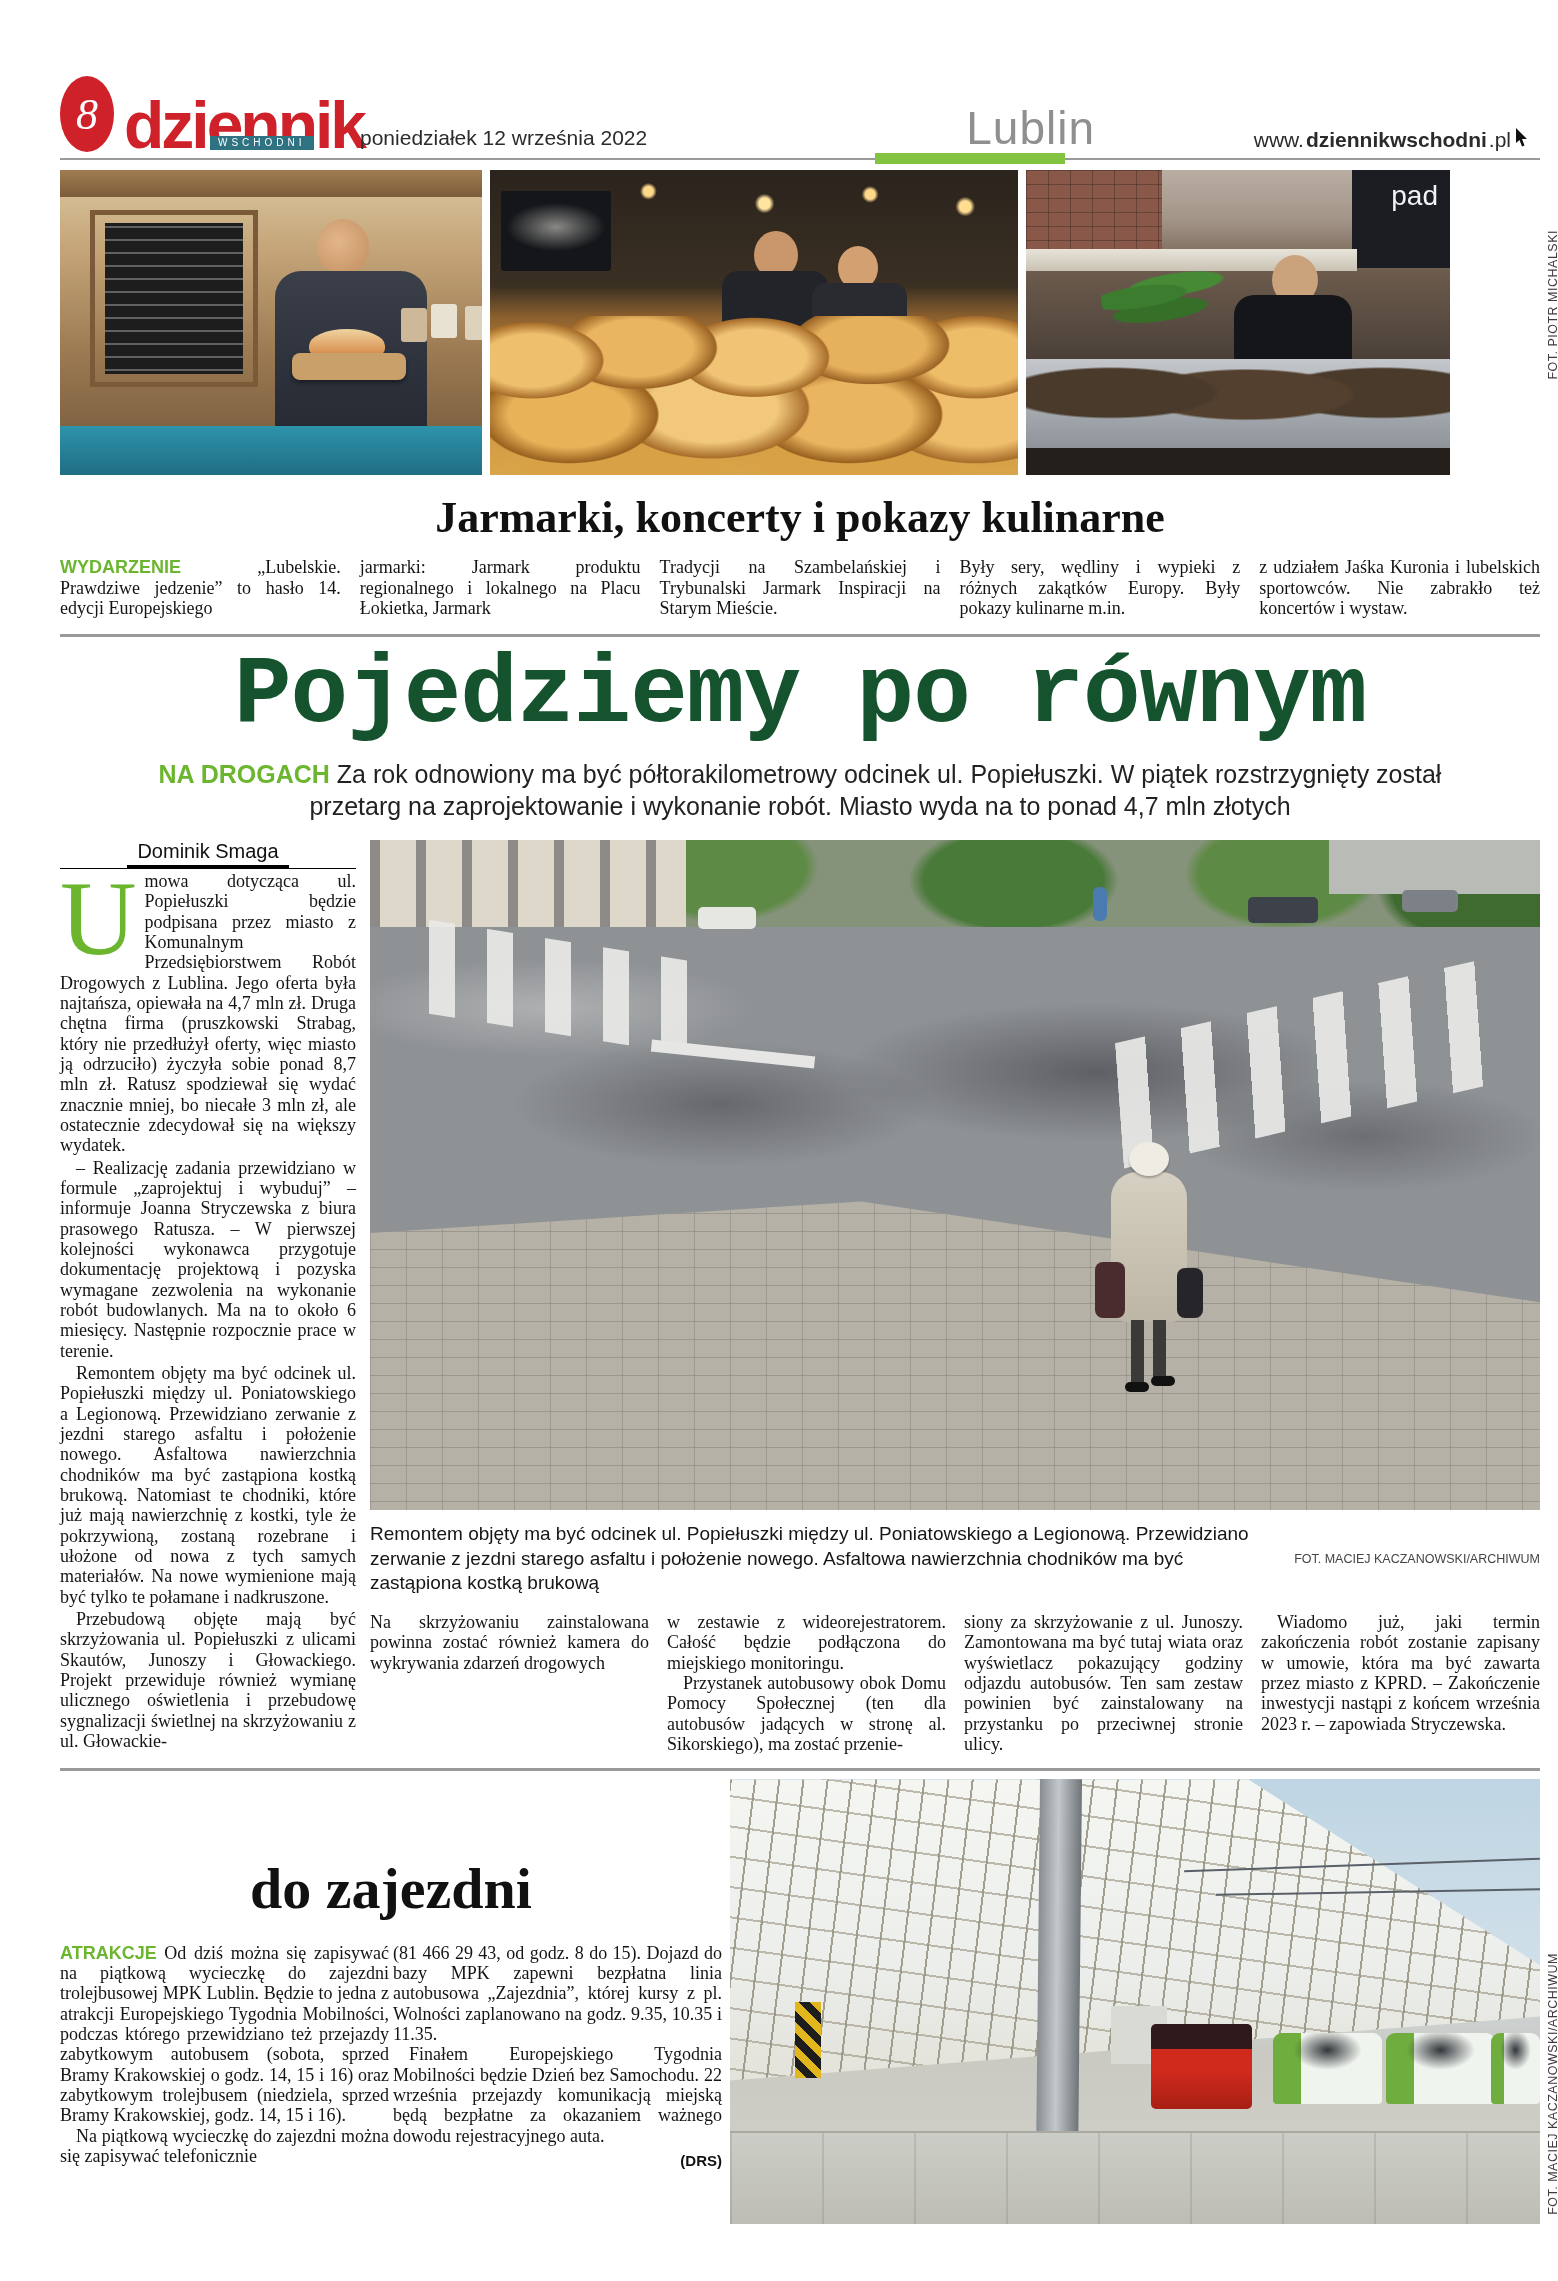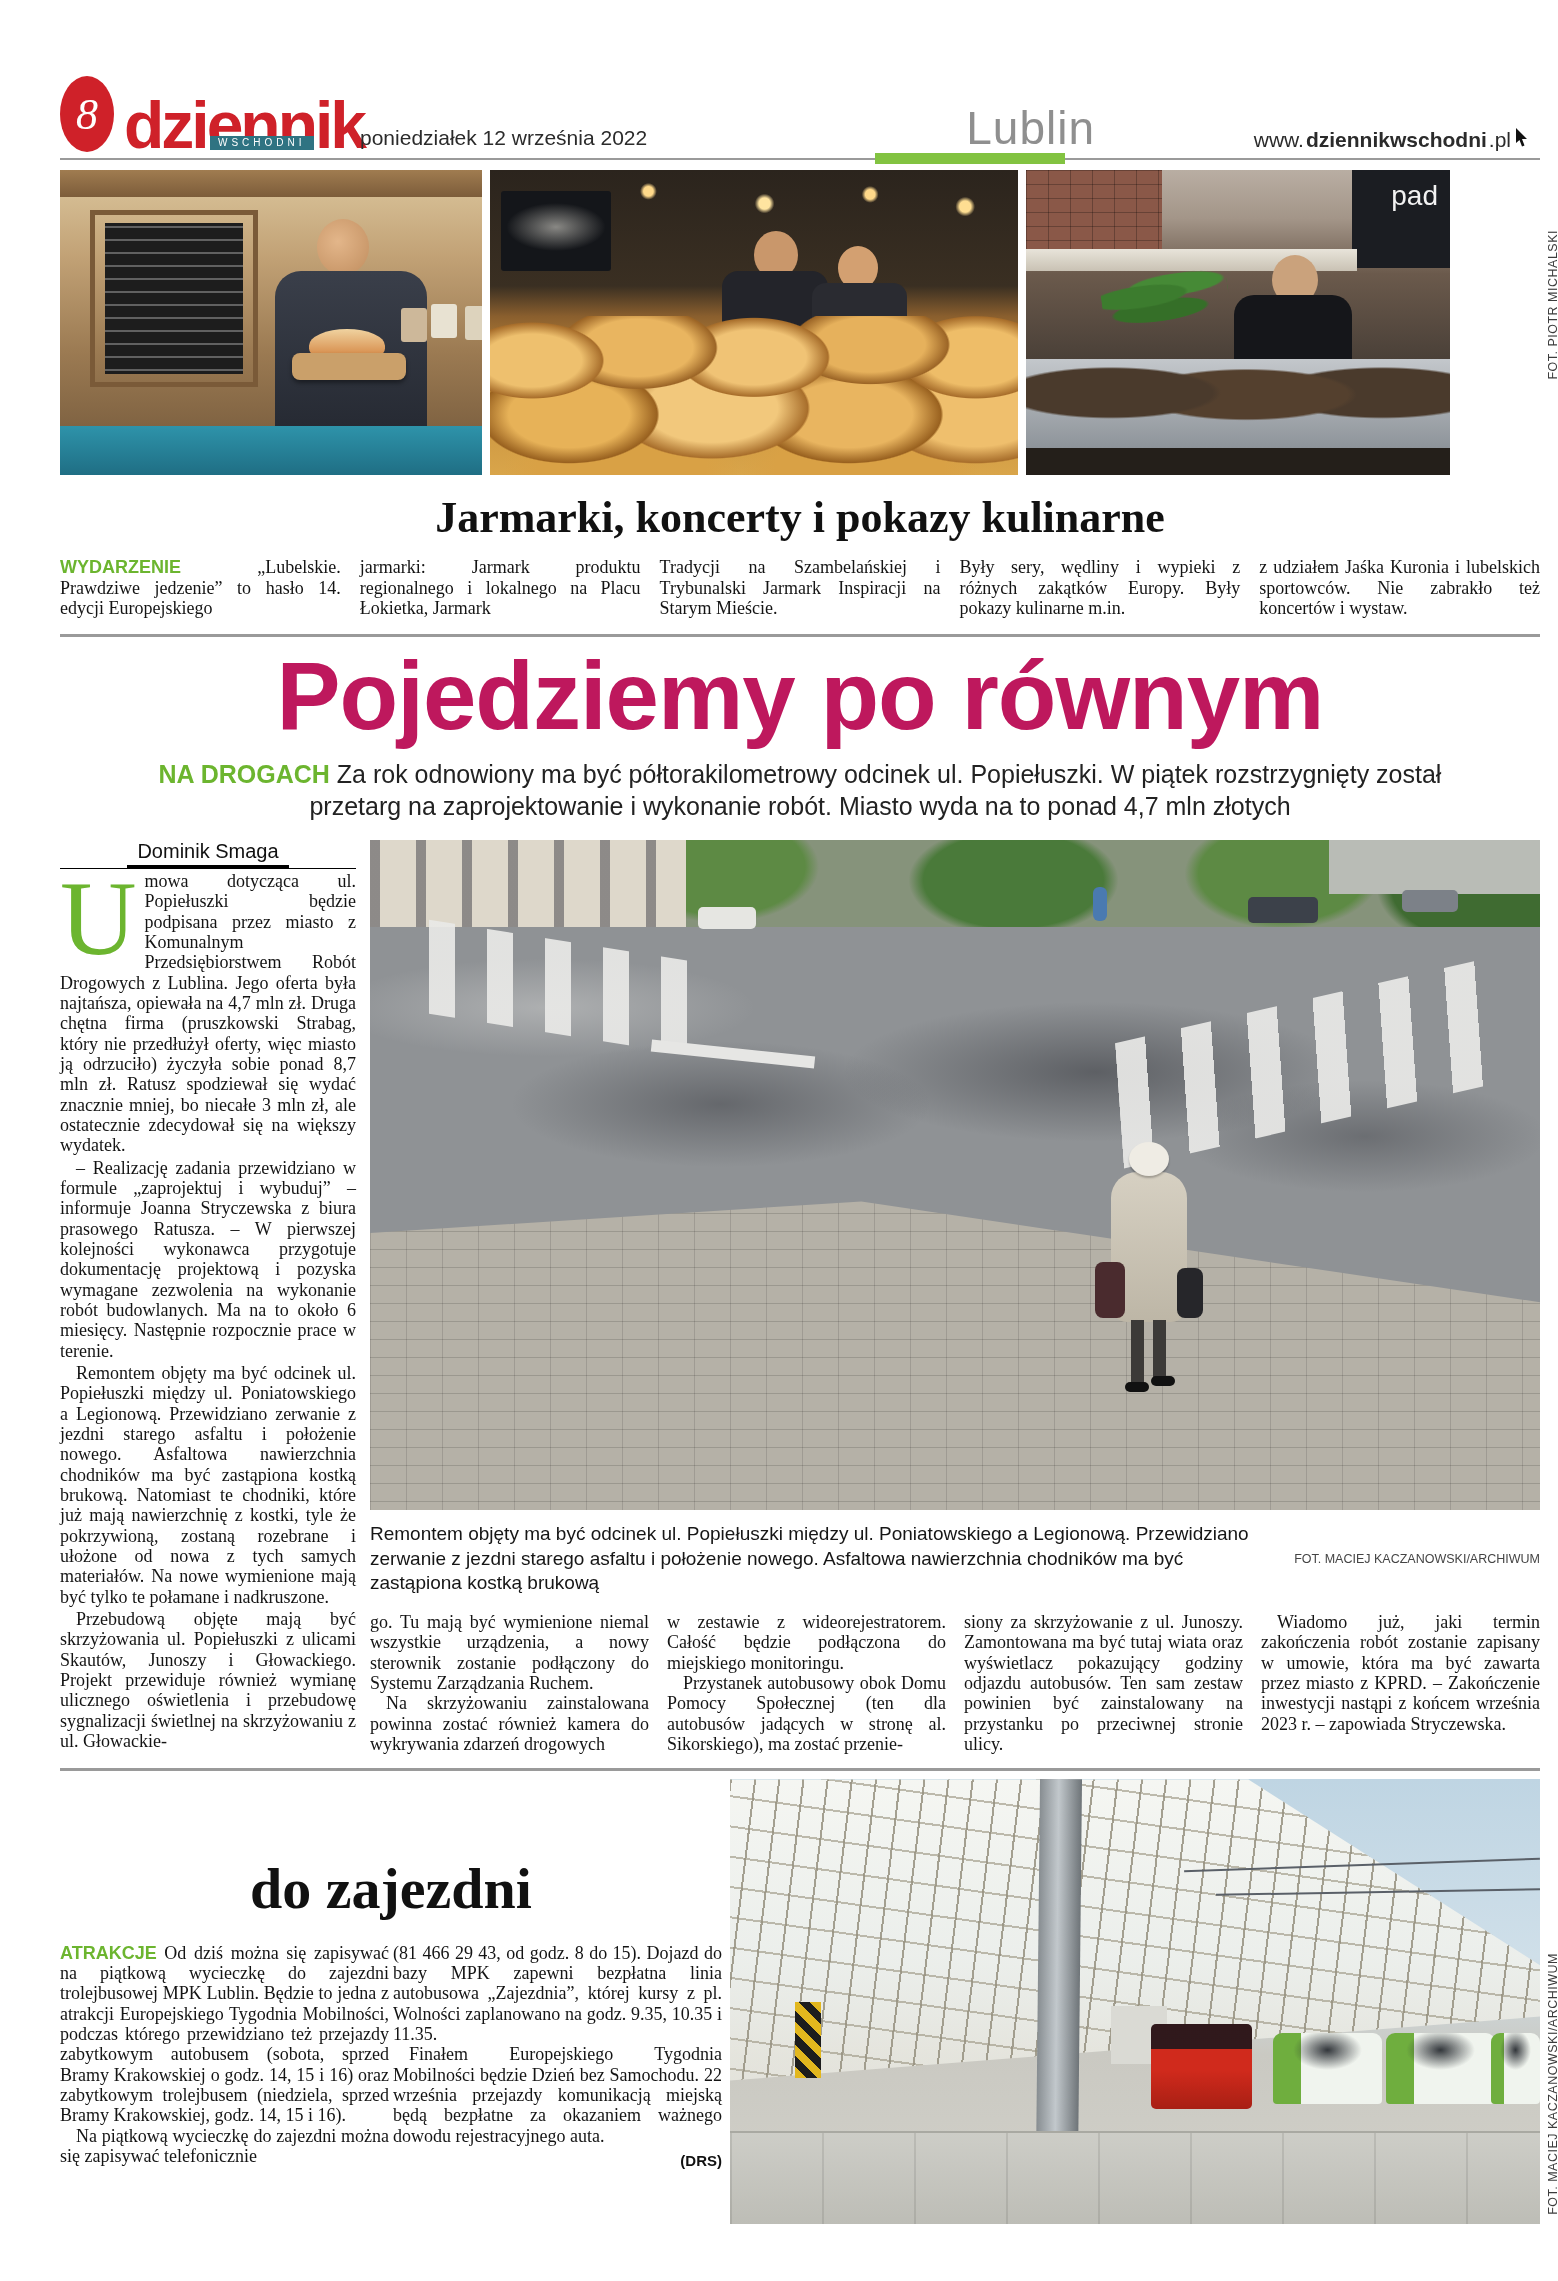--- a/index.html
+++ b/index.html
@@ -88,21 +88,21 @@
 
   
   .a1-headline{margin-top:20px;text-align:center;font-family:"Liberation Serif",serif;font-weight:bold;font-size:44px;line-height:1.05;color:#111;}
   .a1-cols{margin-top:16px;display:flex;gap:19px;}
   .a1-cols .col{flex:1;}
   p.body-p{font-size:18px;line-height:1.13;text-align:justify;color:#141414;}
   .kicker{font-family:"Liberation Sans",sans-serif;font-weight:bold;color:var(--green);}
   .rule-thick{margin-top:16px;height:3px;background:var(--gray-rule);}
 
   
-  .main-headline{margin-top:10px;text-align:center;font-family:Liberation Sans, sans-serif;font-weight:bold;font-size:96px;line-height:1.02;color:#be185d;letter-spacing:-1px;}
+  .main-headline{margin-top:10px;text-align:center;font-family:Liberation Mono, monospace;font-weight:bold;font-size:96px;line-height:1.02;color:#14532d;letter-spacing:-1px;}
   .lead{margin:14px auto 0;width:1340px;text-align:center;font-family:"Liberation Sans",sans-serif;font-size:25px;line-height:1.26;color:#222;}
   .lead .kicker{font-size:25px;}
   .main-body{margin-top:18px;display:flex;gap:14px;}
   .left-col{width:296px;flex:none;}
   .byline{border-bottom:1px solid #000;text-align:center;font-family:"Liberation Sans",sans-serif;font-size:20px;color:#111;padding-bottom:3px;}
   .byline span{display:inline-block;border-bottom:4px solid #000;margin-bottom:-4px;padding:0 10px 2px;}
   .left-col p.body-p{margin-top:2px;}
   .left-col p.body-p + p.body-p, .indent{text-indent:16px;}
   .dropcap{float:left;color:var(--green);font-family:"Liberation Serif",serif;font-size:106px;line-height:.8;padding:6px 8px 0 0;}
   .photo-main{width:1170px;height:670px;position:relative;overflow:hidden;background:#8f9295;}
@@ -307,21 +307,20 @@
         </div>
       </div>
 
       <div class="caption-row">
         <div class="caption">Remontem objęty ma być odcinek ul. Popiełuszki między ul. Poniatowskiego a Legionową. Przewidziano zerwanie z jezdni starego asfaltu i położenie nowego. Asfaltowa nawierzchnia chodników ma być zastąpiona kostką brukową</div>
         <div class="pcredit">FOT. MACIEJ KACZANOWSKI/ARCHIWUM</div>
       </div>
 
       <div class="bottom-cols">
         <div class="col">
-          <p class="body-p">go. Tu mają być wymienione niemal wszystkie urządzenia, a nowy sterownik zostanie podłączony do Systemu Zarządzania Ruchem.</p>
           <p class="body-p">Na skrzyżowaniu zainstalowana powinna zostać również kamera do wykrywania zdarzeń drogowych</p>
         </div>
         <div class="col">
           <p class="body-p">w zestawie z wideorejestratorem. Całość będzie podłączona do miejskiego monitoringu.</p>
           <p class="body-p">Przystanek autobusowy obok Domu Pomocy Społecznej (ten dla autobusów jadących w stronę al. Sikorskiego), ma zostać przenie-</p>
         </div>
         <div class="col">
           <p class="body-p">siony za skrzyżowanie z ul. Junoszy. Zamontowana ma być tutaj wiata oraz wyświetlacz pokazujący godziny odjazdu autobusów. Ten sam zestaw powinien być zainstalowany na przystanku po przeciwnej stronie ulicy.</p>
         </div>
         <div class="col">

